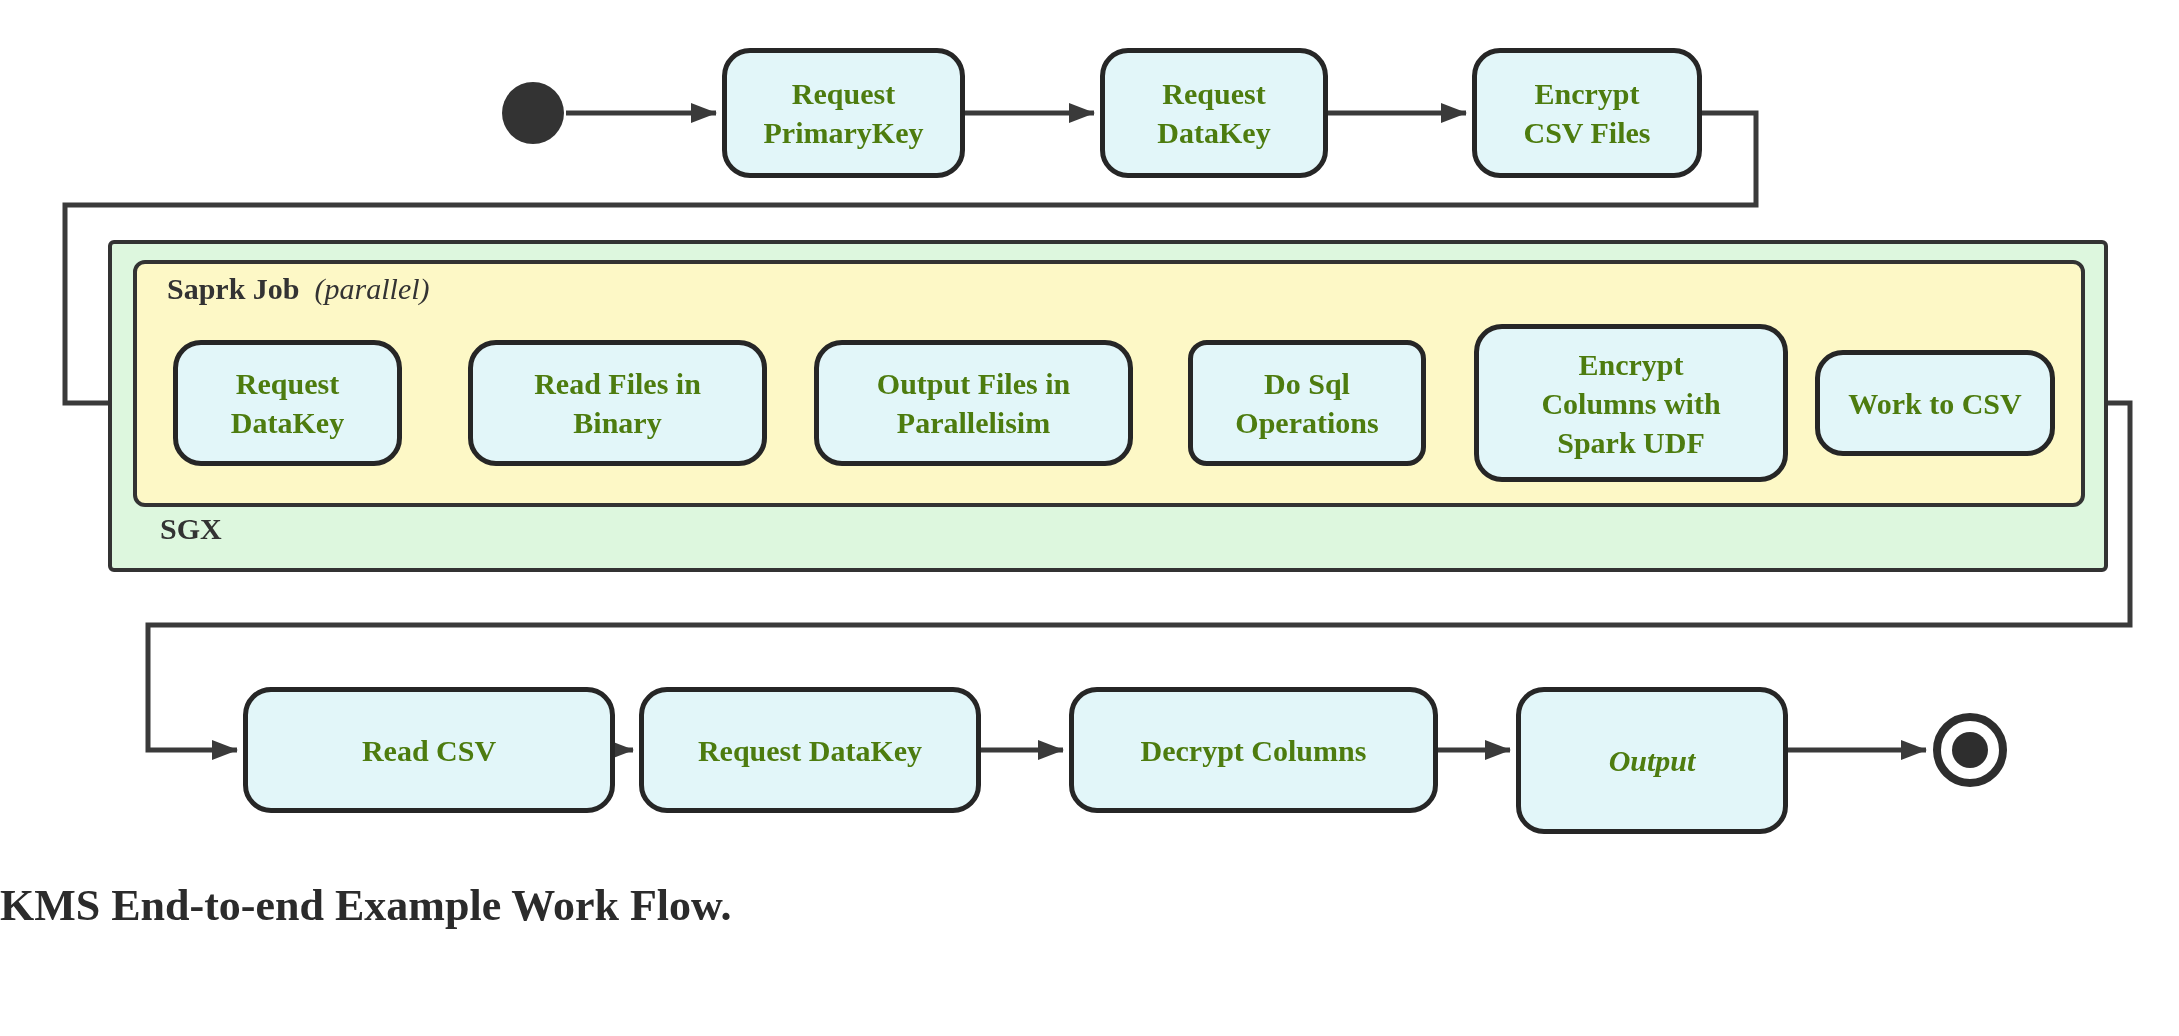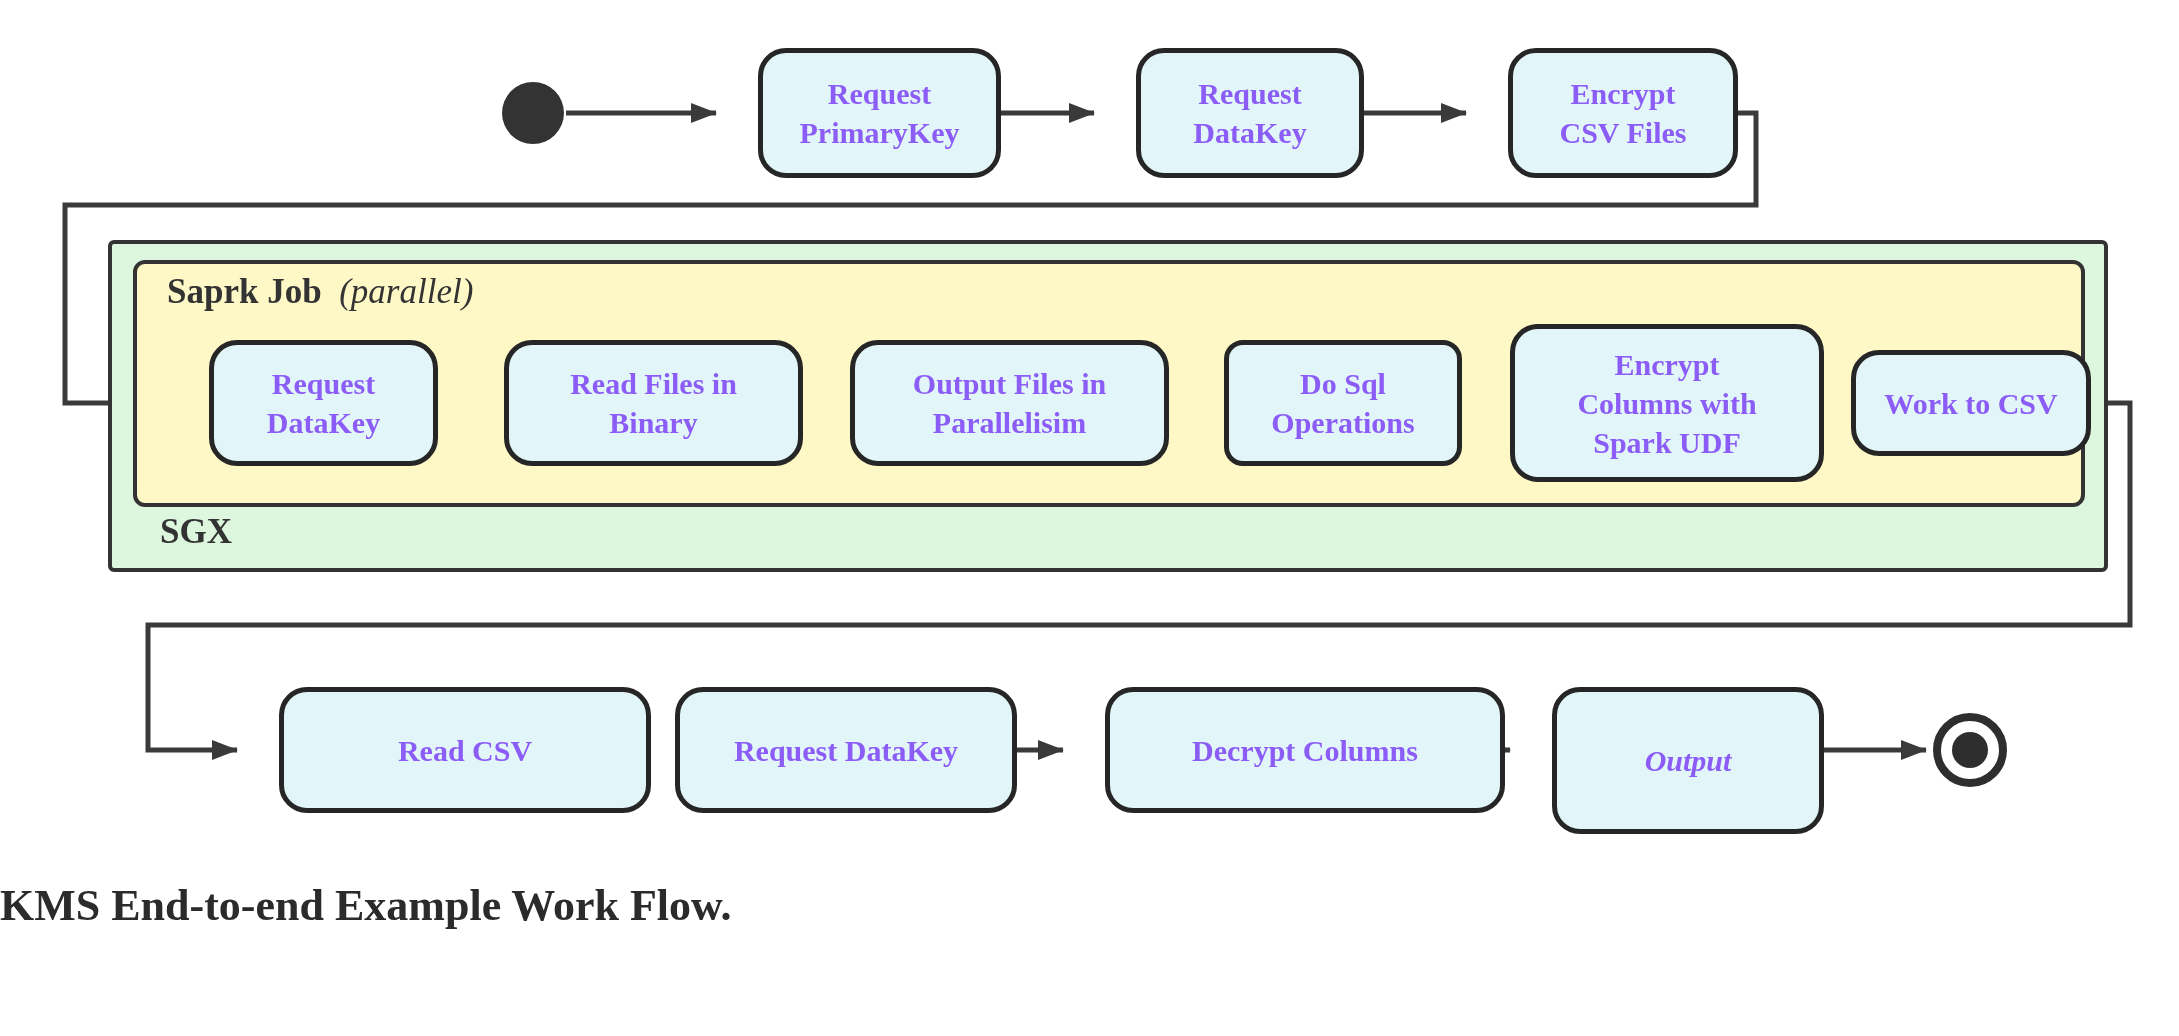--- a/index.html
+++ b/index.html
@@ -32,29 +32,28 @@
     background: #e2f6f9;
     border: 5px solid #262626;
     border-radius: 28px;
     display: flex;
     align-items: center;
     justify-content: center;
     text-align: center;
     font-weight: bold;
     font-size: 30px;
     line-height: 1.3;
-    color: #8b5cf6;
+    color: #4d7c0f;
     white-space: pre-line;
     z-index: 3;
-    margin-left: 36px;
   }
   .container-label {
     position: absolute;
     font-weight: bold;
-    font-size: 35px;
+    font-size: 30px;
     color: #333333;
     z-index: 3;
   }
   .label-suffix {
     font-weight: normal;
     font-style: italic;
   }
   #caption {
     position: absolute;
     left: 0;
@@ -129,18 +128,18 @@
 Parallelisim</div>
   <div class="node" style="left:1188px; top:340px; width:238px; height:126px;border-radius:19px;">Do Sql
 Operations</div>
   <div class="node" style="left:1474px; top:324px; width:314px; height:158px;">Encrypt
 Columns with
 Spark UDF</div>
   <div class="node" style="left:1815px; top:350px; width:240px; height:106px;">Work to CSV</div>
 
   <div class="node" style="left:243px; top:687px; width:372px; height:126px;">Read CSV</div>
   <div class="node" style="left:639px; top:687px; width:342px; height:126px;">Request DataKey</div>
-  <div class="node" style="left:1069px; top:687px; width:400px; height:126px;font-family:Liberation Serif, serif;">Decrypt Columns</div>
+  <div class="node" style="left:1069px; top:687px; width:369px; height:126px;font-family:Liberation Serif, serif;">Decrypt Columns</div>
   <div class="node" style="left:1516px; top:687px; width:272px; height:147px;font-style:italic;">Output</div>
 
   <div id="caption">KMS End-to-end Example Work Flow.</div>
 
 </div>
 
 </body></html>

